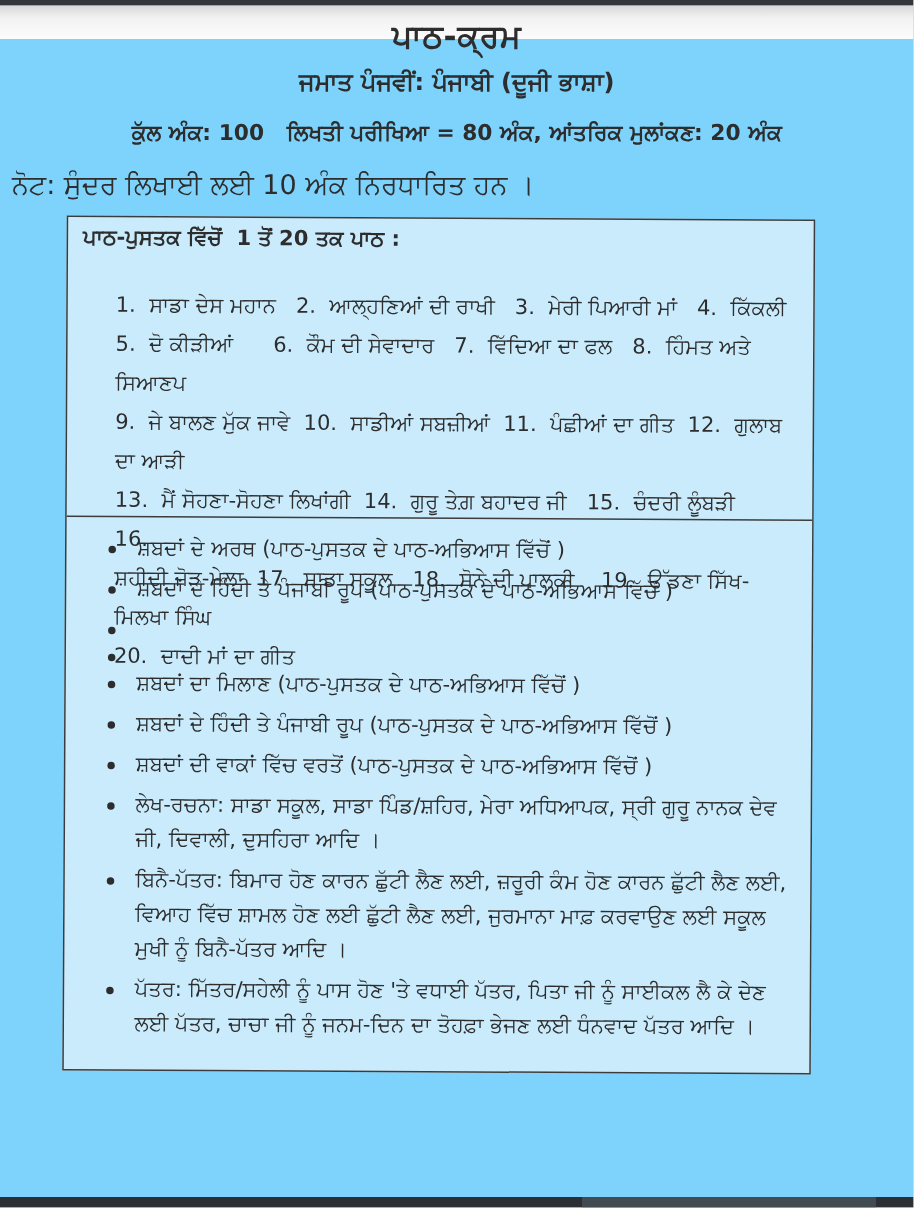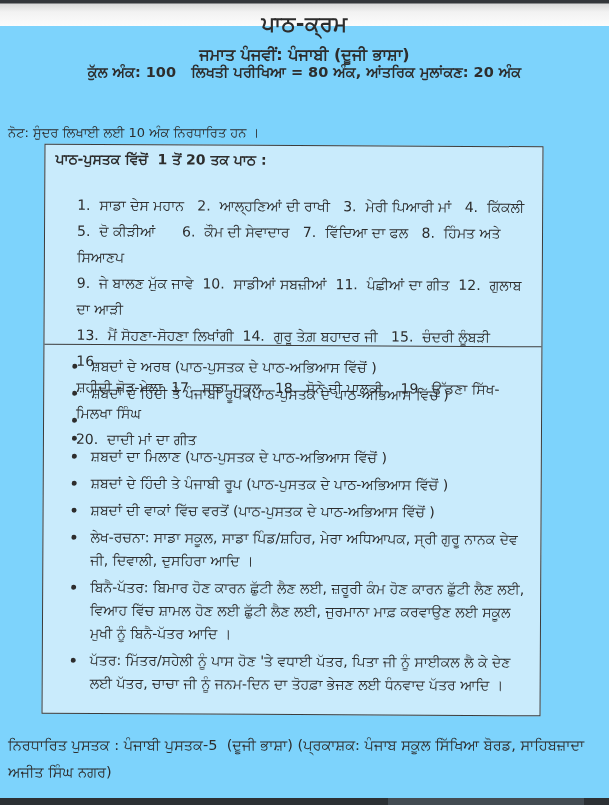--- a/index.html
+++ b/index.html
@@ -20,24 +20,24 @@
     position: absolute; bottom: 0; left: 0; right: 0; height: 7px;
     background: #2c3034;
   }
   .scan-bottom-light {
     position: absolute; bottom: 0; left: 388px; width: 196px; height: 7px;
     background: #434b52;
   }
   .header { position: absolute; top: 12px; left: 0; right: 0; text-align: center; }
   .title { font-size: 21px; font-weight: bold; letter-spacing: 0.5px; }
   .subtitle { font-size: 16px; font-weight: bold; margin-top: 9px; }
-  .marks { font-size: 14.5px; font-weight: bold; white-space: pre-wrap; }
+  .marks { font-size: 14.5px; font-weight: bold; margin-top: 17px; white-space: pre-wrap; }
   .note {
-    position: absolute; top: 125px; left: 8px; right: 8px;
-    font-size: 13px; white-space: pre-wrap;
+    position: absolute; top: 113px; left: 8px; right: 8px;
+    font-size: 18px; white-space: pre-wrap;
   }
   .big-box {
     position: absolute; top: 145px; left: 43px; width: 497px;
     border: 1.3px solid #3c3c3c;
     transform: rotate(0.3deg);
     background: rgba(252,252,252,0.6);
   }
   .lessons-section {
     height: 200px;
     border-bottom: 1.3px solid #3c3c3c;
@@ -130,18 +130,17 @@
         </div>
           <div class="bullet-item">
           <span class="bullet-dot"></span>
           <span class="bullet-text">ਪੱਤਰ: ਮਿੱਤਰ/ਸਹੇਲੀ ਨੂੰ ਪਾਸ ਹੋਣ 'ਤੇ ਵਧਾਈ ਪੱਤਰ, ਪਿਤਾ ਜੀ ਨੂੰ ਸਾਈਕਲ ਲੈ ਕੇ ਦੇਣ ਲਈ ਪੱਤਰ, ਚਾਚਾ ਜੀ ਨੂੰ ਜਨਮ-ਦਿਨ ਦਾ ਤੋਹਫ਼ਾ ਭੇਜਣ ਲਈ ਧੰਨਵਾਦ ਪੱਤਰ  ਆਦਿ ।</span>
         </div>
         </div>
     </div>
 
   </div>
 
-  <div class="footer">ਨਿਰਧਾਰਿਤ ਪੁਸਤਕ : ਪੰਜਾਬੀ ਪੁਸਤਕ-5  (ਦੂਜੀ ਭਾਸ਼ਾ) (ਪ੍ਰਕਾਸ਼ਕ: ਪੰਜਾਬ ਸਕੂਲ ਸਿੱਖਿਆ ਬੋਰਡ, ਸਾਹਿਬਜ਼ਾਦਾ ਅਜੀਤ ਸਿੰਘ ਨਗਰ)</div>
 
   <div class="scan-bottom"></div>
   <div class="scan-bottom-light"></div>
 
 </div>
 
 </body></html>

